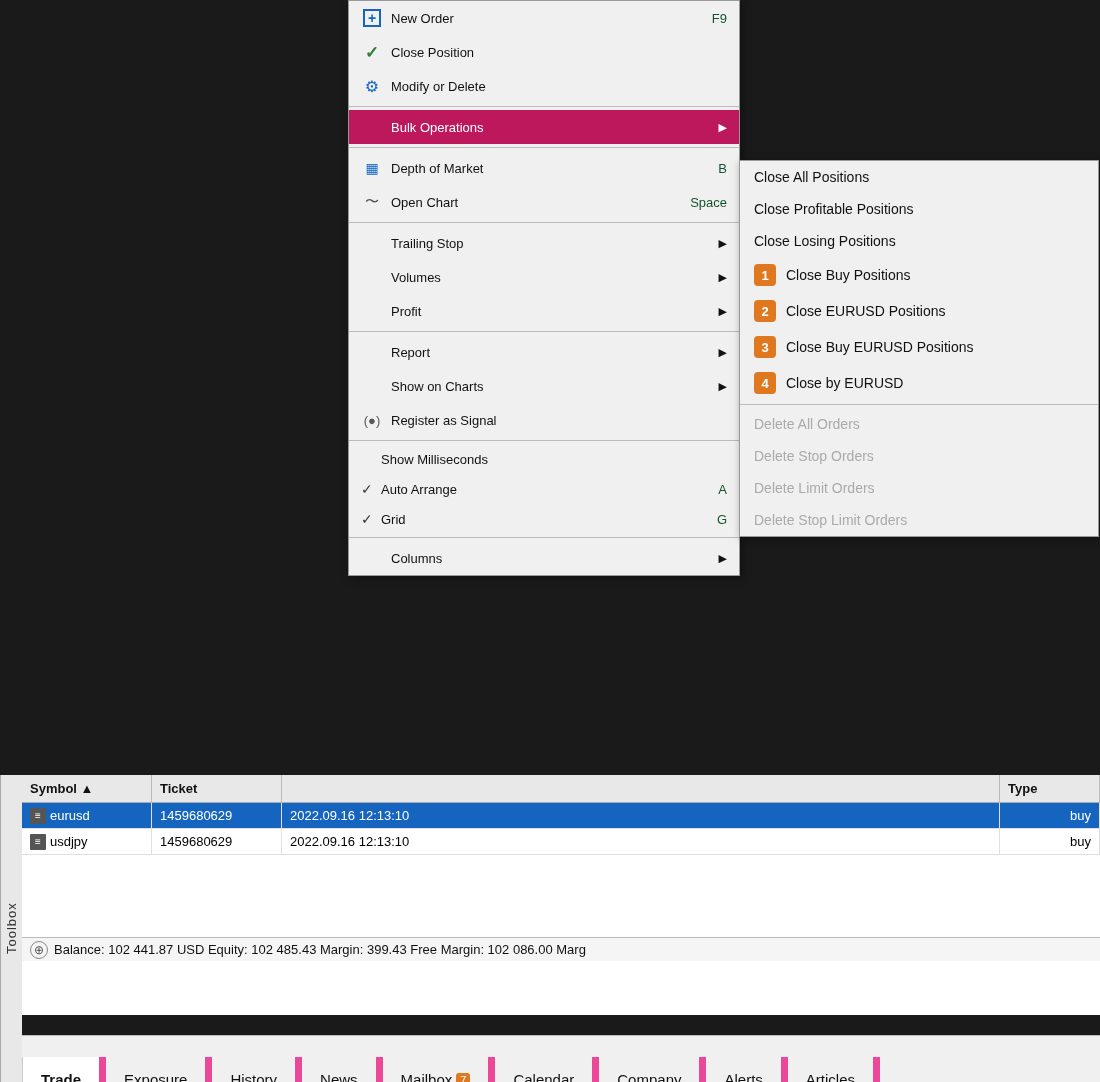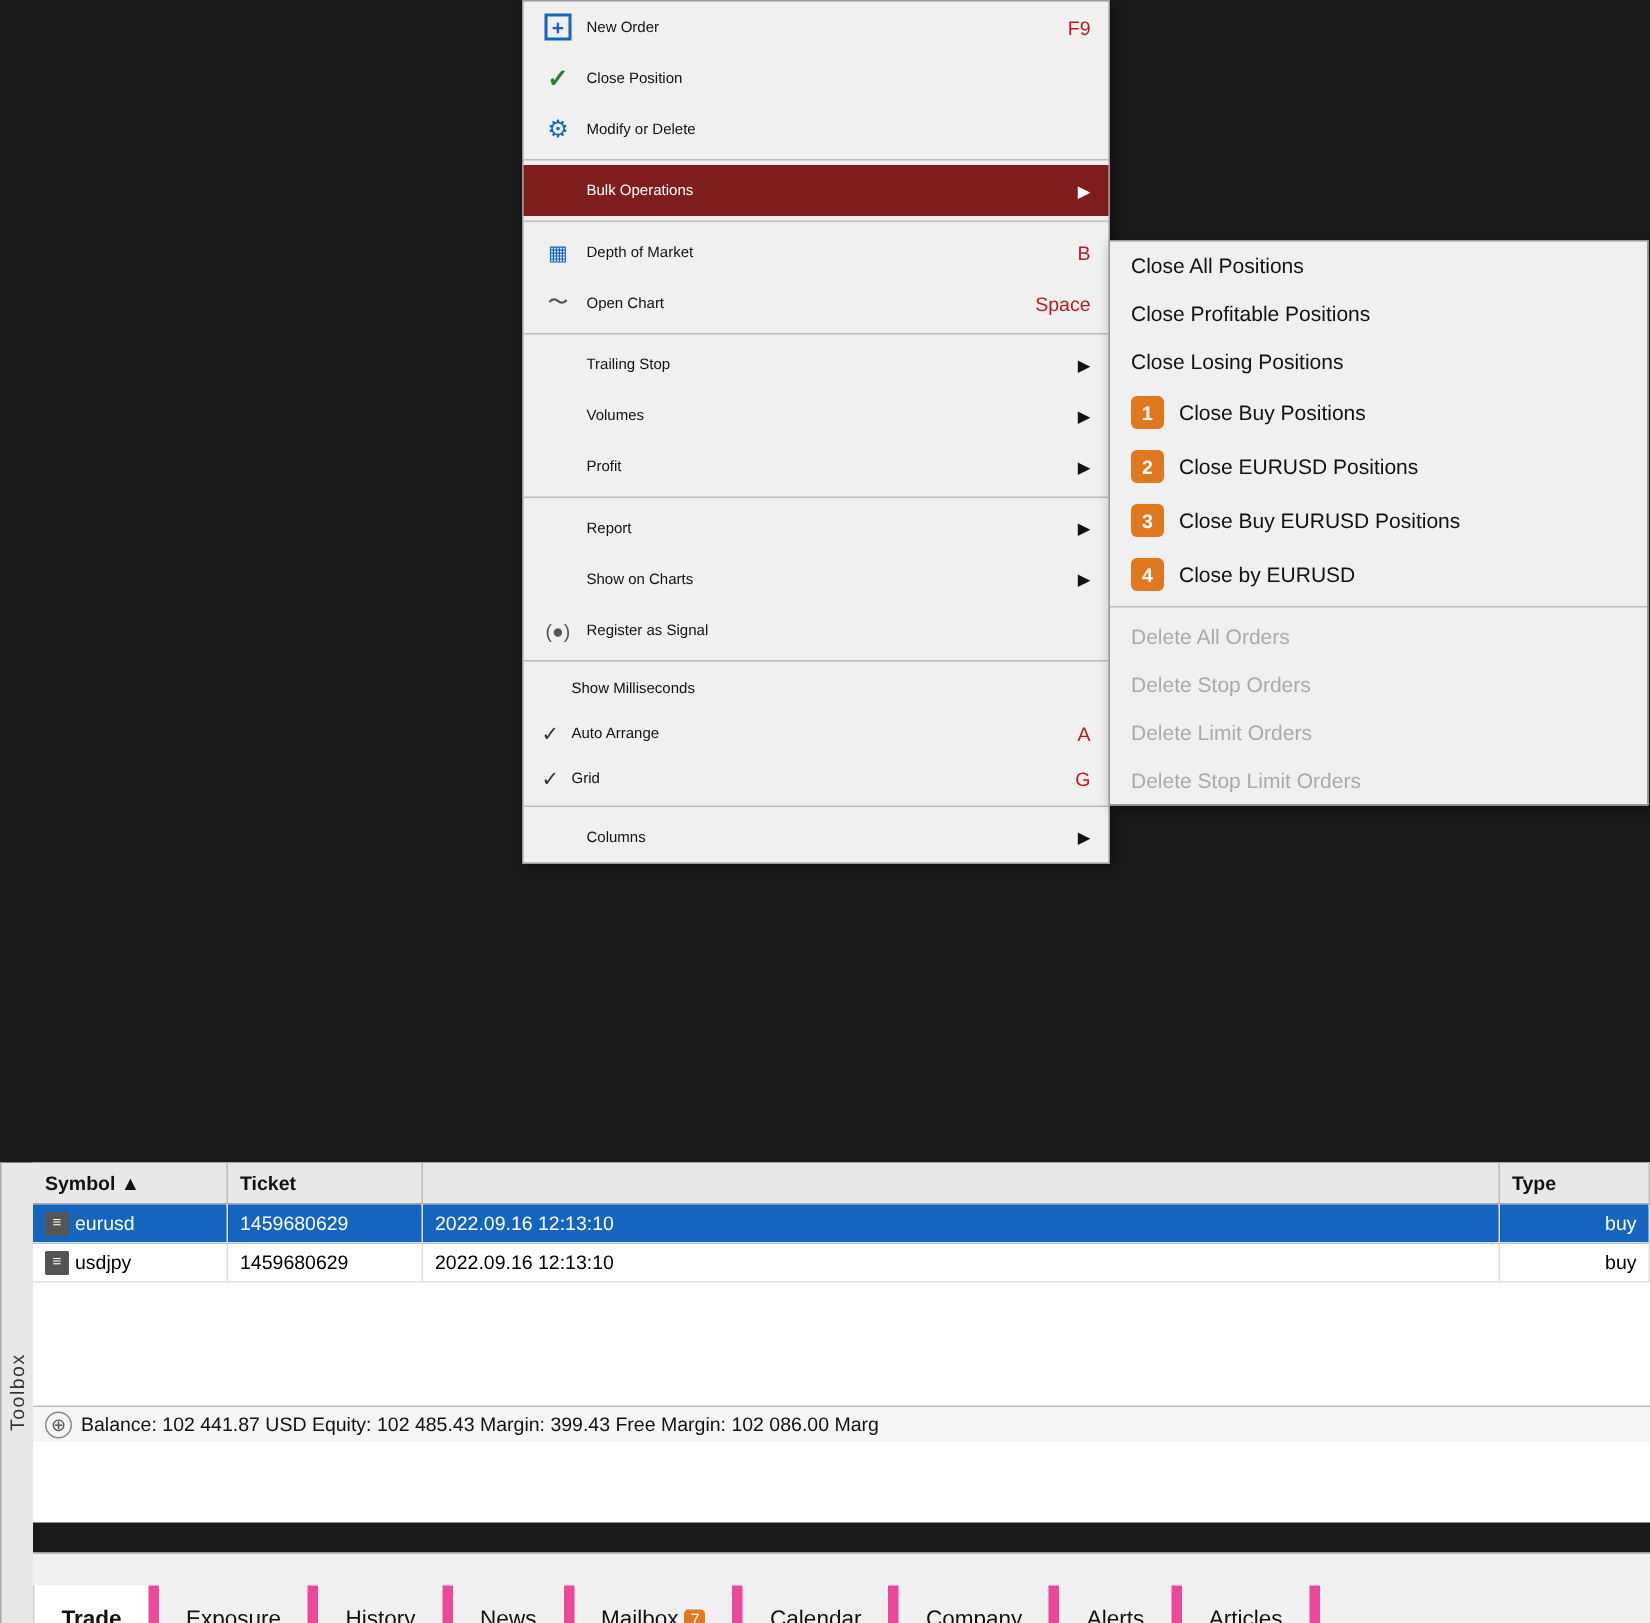--- a/index.html
+++ b/index.html
@@ -39,42 +39,42 @@
       align-items: center;
       padding: 6px 12px;
       cursor: pointer;
       white-space: nowrap;
       color: #111;
       position: relative;
       min-height: 30px;
     }
 
     .menu-item.active-highlight {
-      background: #7f1d1d;
+      background: #be185d;
       color: #fff;
     }
 
     .menu-item .item-icon {
       width: 22px;
       height: 22px;
       margin-right: 8px;
       display: flex;
       align-items: center;
       justify-content: center;
       flex-shrink: 0;
     }
 
     .menu-item .item-label {
       flex: 1;
-      font-size: 10px;
+      font-size: 13px;
     }
 
     .menu-item .item-shortcut {
       margin-left: 20px;
-      color: #b91c1c;
+      color: #14532d;
       font-size: 13px;
     }
 
     .menu-item .arrow {
       margin-left: 8px;
       font-size: 11px;
     }
 
     .menu-separator {
       height: 1px;

